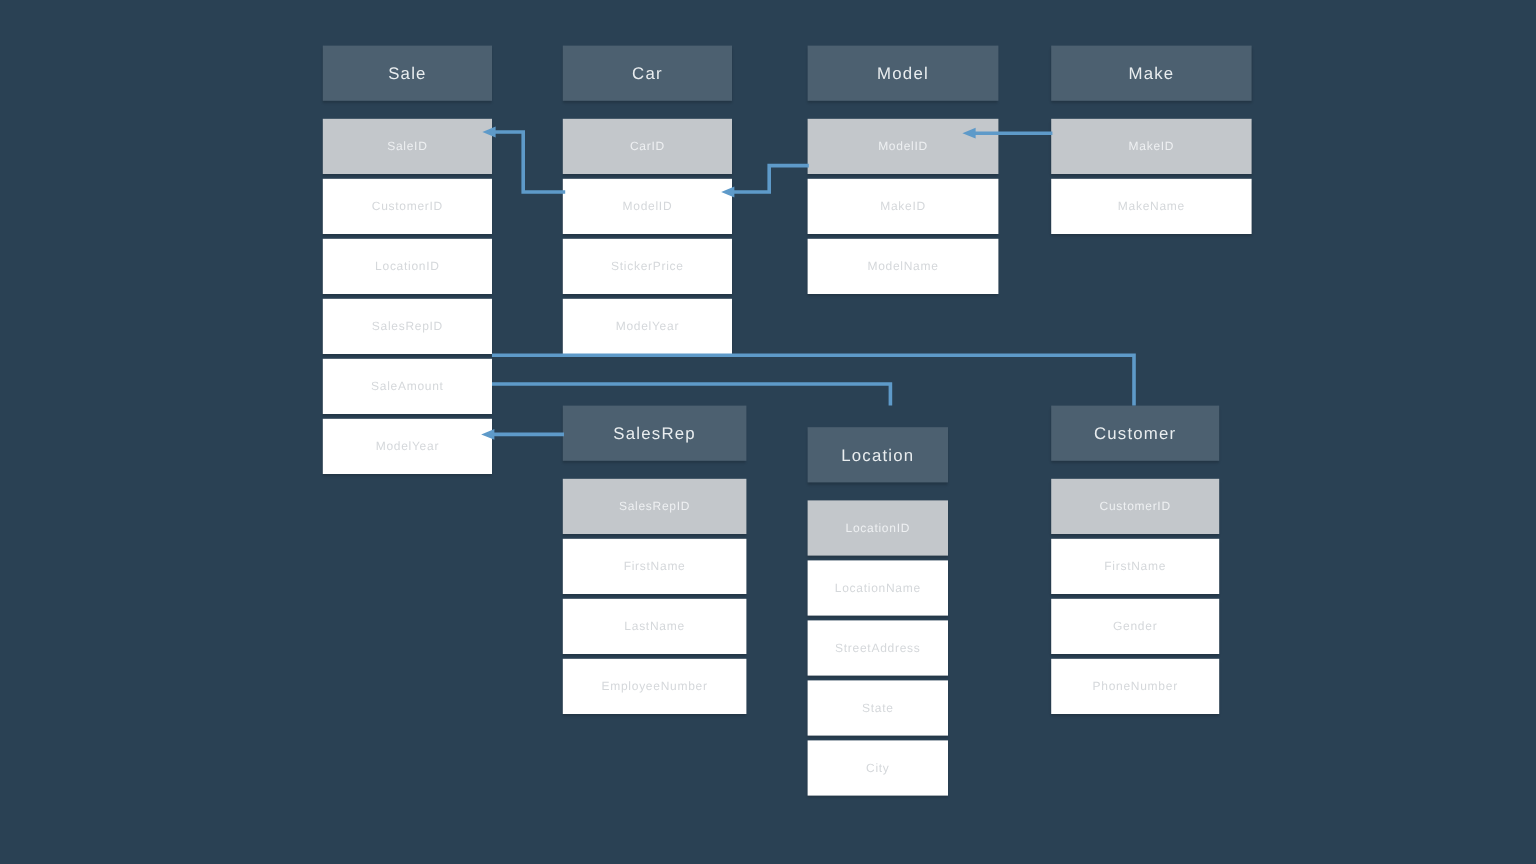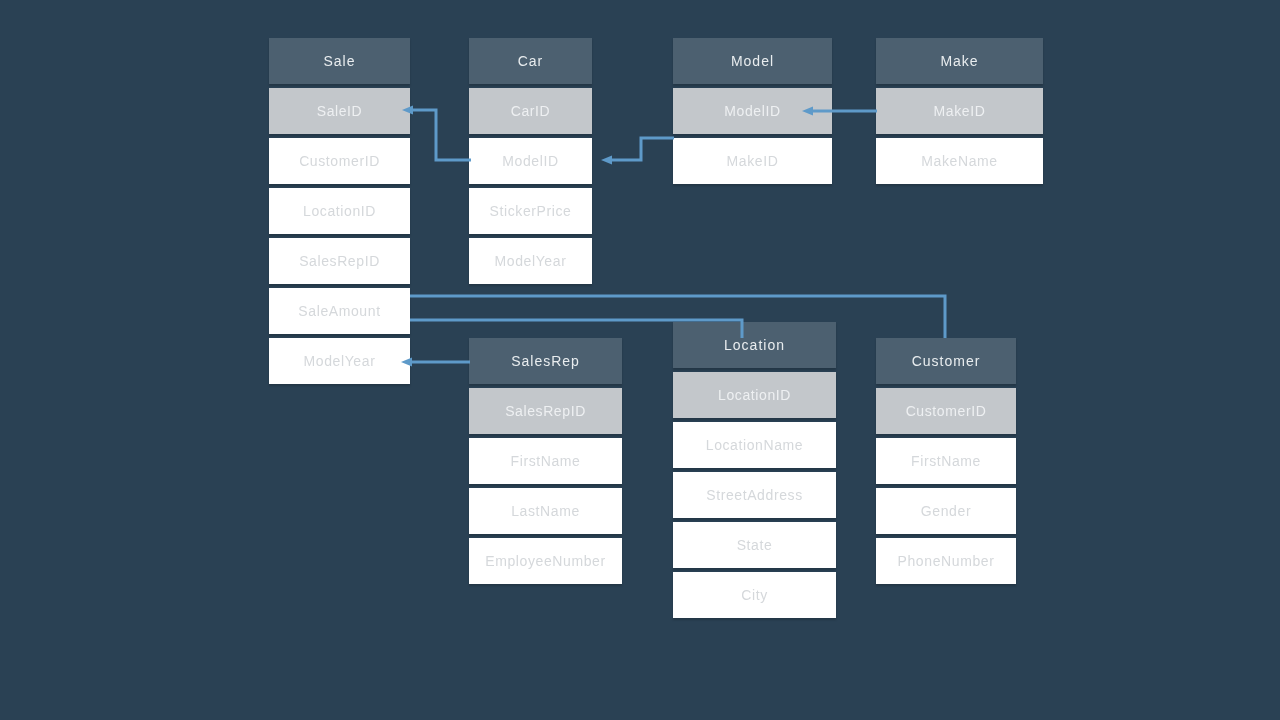--- a/index.html
+++ b/index.html
@@ -16,39 +16,39 @@
   #diagram {
     position: relative;
     width: 1280px;
     height: 720px;
   }
   .tbl {
     position: absolute;
   }
   .thead {
     height: 46px;
-    margin-bottom: 4px;
+    margin-bottom: 15px;
     background: var(--table-header, #4C6070);
     color: var(--header-text, #E9EDEF);
     display: flex;
     align-items: center;
     justify-content: center;
     font-size: 14px;
     letter-spacing: 1px;
     box-shadow: 0 2px 2px rgba(0,0,0,0.18);
   }
   .trow {
     height: 46px;
     margin-bottom: 4px;
     background: var(--row, #FFFFFF);
     color: var(--row-text, #D5D8DB);
     display: flex;
     align-items: center;
     justify-content: center;
-    font-size: 14px;
+    font-size: 10px;
     letter-spacing: 0.6px;
     white-space: nowrap;
     box-shadow: 0 2px 2px rgba(0,0,0,0.18);
   }
   .trow.key {
     background: var(--key-row, #C3C7CB);
     color: var(--key-text, #EEF0F2);
   }
   #wires {
     position: absolute;
@@ -76,49 +76,50 @@
   <div class="tbl" style="left:269px; top:38px; width:141px">
       <div class="thead">Sale</div>
       <div class="trow key">SaleID</div>
       <div class="trow">CustomerID</div>
       <div class="trow">LocationID</div>
       <div class="trow">SalesRepID</div>
       <div class="trow">SaleAmount</div>
       <div class="trow">ModelYear</div>
     </div>
 
-  <div class="tbl" style="left:469px; top:38px; width:123px">
+  <div class="tbl" style="left:469px; top:38px; width:141px">
       <div class="thead">Car</div>
       <div class="trow key">CarID</div>
       <div class="trow">ModelID</div>
       <div class="trow">StickerPrice</div>
       <div class="trow">ModelYear</div>
     </div>
 
   <div class="tbl" style="left:673px; top:38px; width:159px">
       <div class="thead">Model</div>
       <div class="trow key">ModelID</div>
       <div class="trow">MakeID</div>
+      <div class="trow">ModelName</div>
     </div>
 
   <div class="tbl" style="left:876px; top:38px; width:167px">
       <div class="thead">Make</div>
       <div class="trow key">MakeID</div>
       <div class="trow">MakeName</div>
     </div>
 
   <div class="tbl" style="left:469px; top:338px; width:153px">
       <div class="thead">SalesRep</div>
       <div class="trow key">SalesRepID</div>
       <div class="trow">FirstName</div>
       <div class="trow">LastName</div>
       <div class="trow">EmployeeNumber</div>
     </div>
 
-  <div class="tbl" style="left:673px; top:322px; width:163px">
+  <div class="tbl" style="left:673px; top:356px; width:117px">
       <div class="thead">Location</div>
       <div class="trow key">LocationID</div>
       <div class="trow">LocationName</div>
       <div class="trow">StreetAddress</div>
       <div class="trow">State</div>
       <div class="trow">City</div>
     </div>
 
   <div class="tbl" style="left:876px; top:338px; width:140px">
       <div class="thead">Customer</div>

